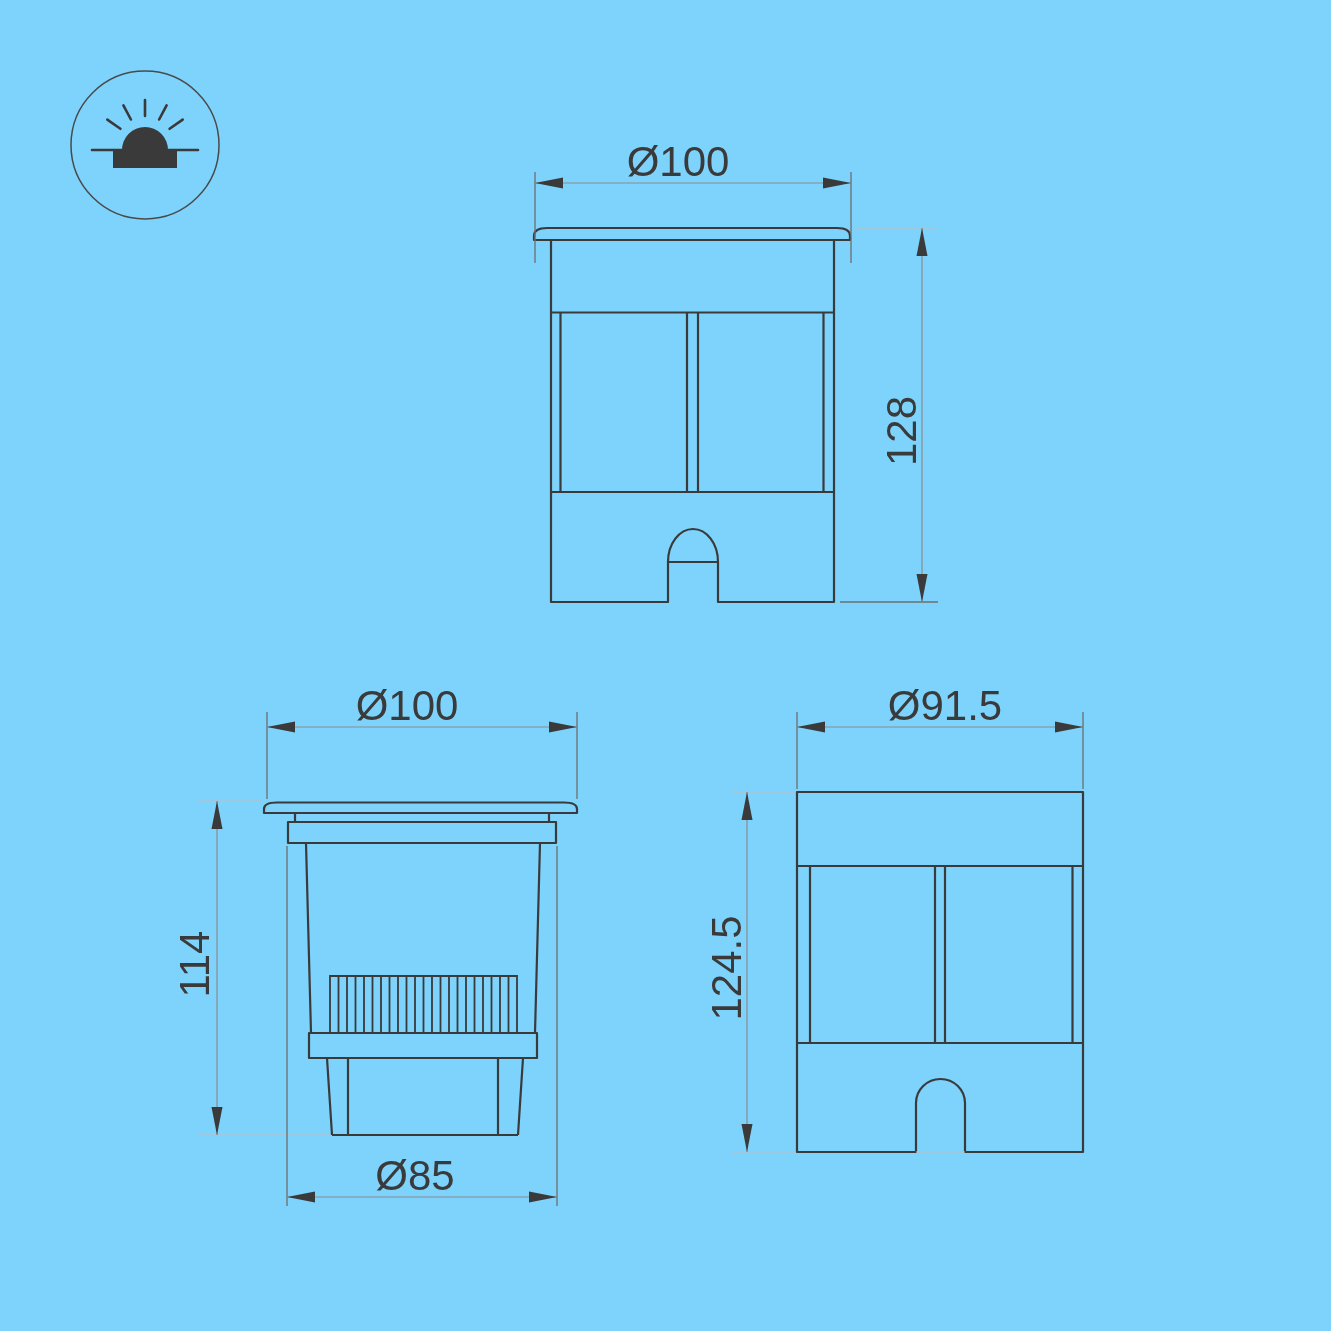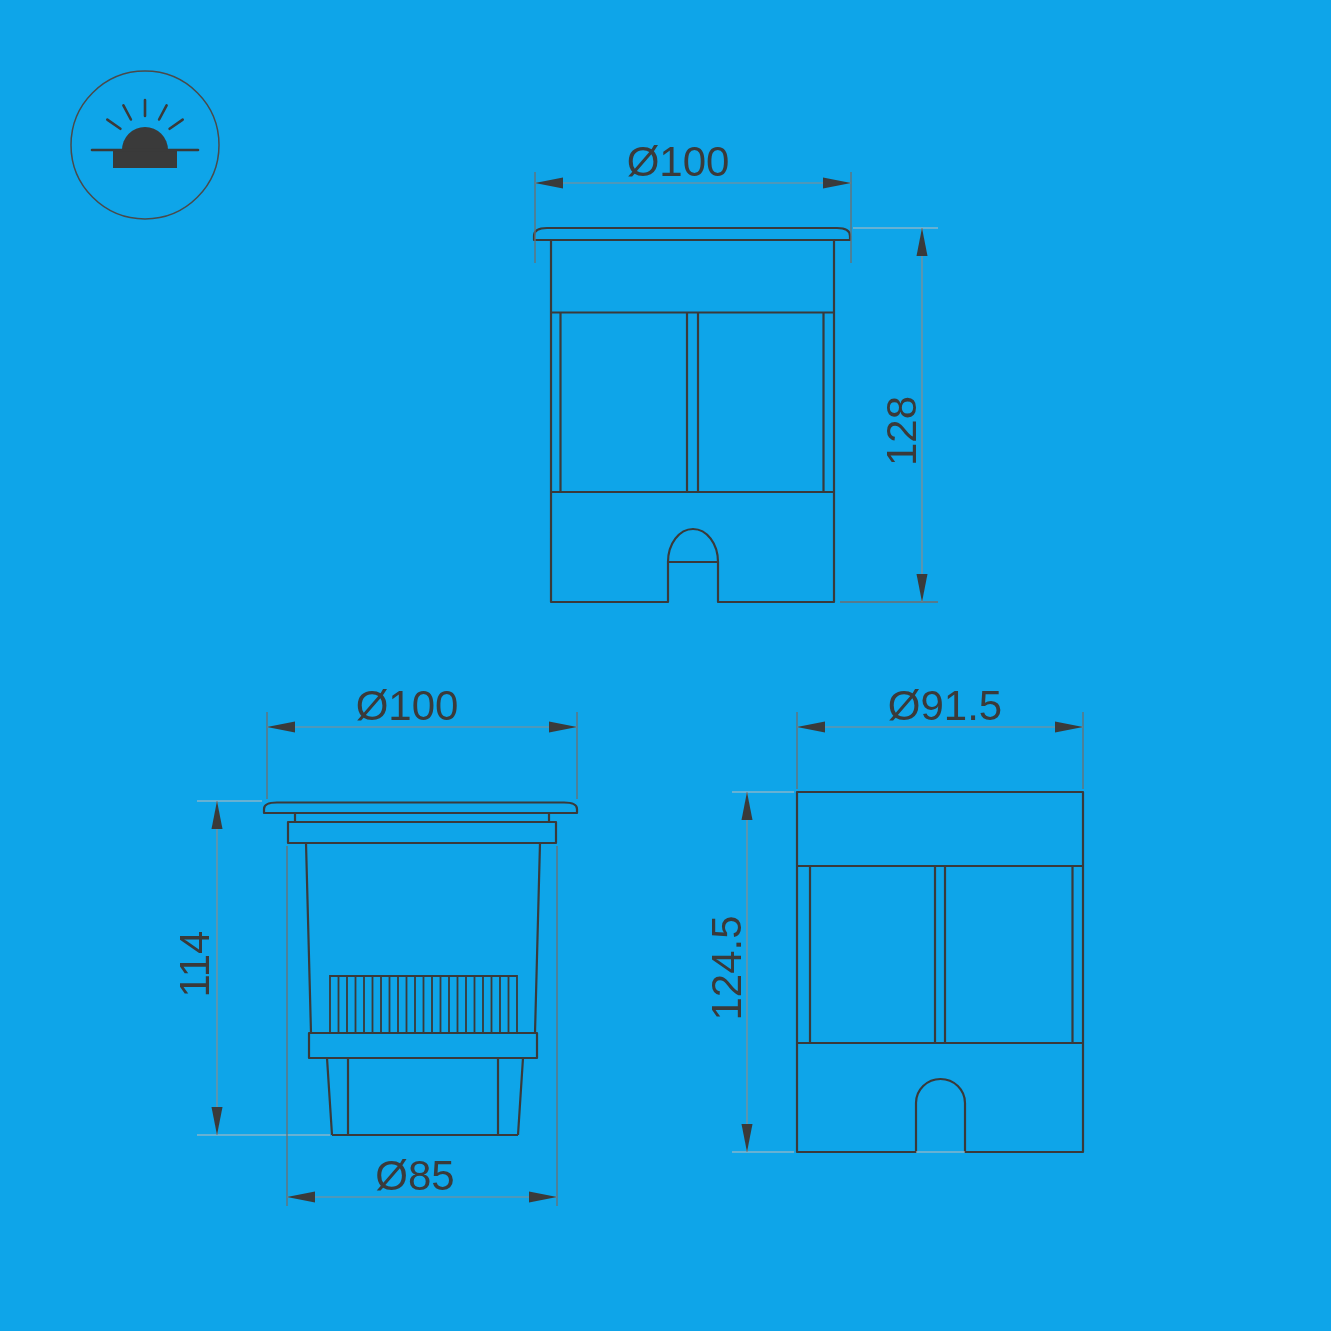--- a/index.html
+++ b/index.html
@@ -1,19 +1,19 @@
 <!DOCTYPE html>
 <html><head>
 <meta charset="utf-8">
 <style>
   html,body{margin:0;padding:0;background:#ffffff;}
   .canvas{
     position:relative;
     width:1331px;height:1331px;
-    background:#0ea5e9;
+    background:#7dd3fc;
     font-family:"Liberation Sans", sans-serif;
     overflow:hidden;
   }
   svg{display:block;}
   .obj{fill:none;stroke:#3a3a3a;stroke-width:2.2;stroke-linejoin:round;stroke-linecap:butt;}
   .fin{fill:none;stroke:#3a3a3a;stroke-width:1.8;}
   .sym{fill:#3a3a3a;stroke:none;}
   .symline{fill:none;stroke:#3a3a3a;stroke-width:2.6;stroke-linecap:round;}
   .circ{fill:none;stroke:#4a4a4a;stroke-width:1.5;}
   .dim{fill:none;stroke:#8c8c8c;stroke-width:1.2;}

